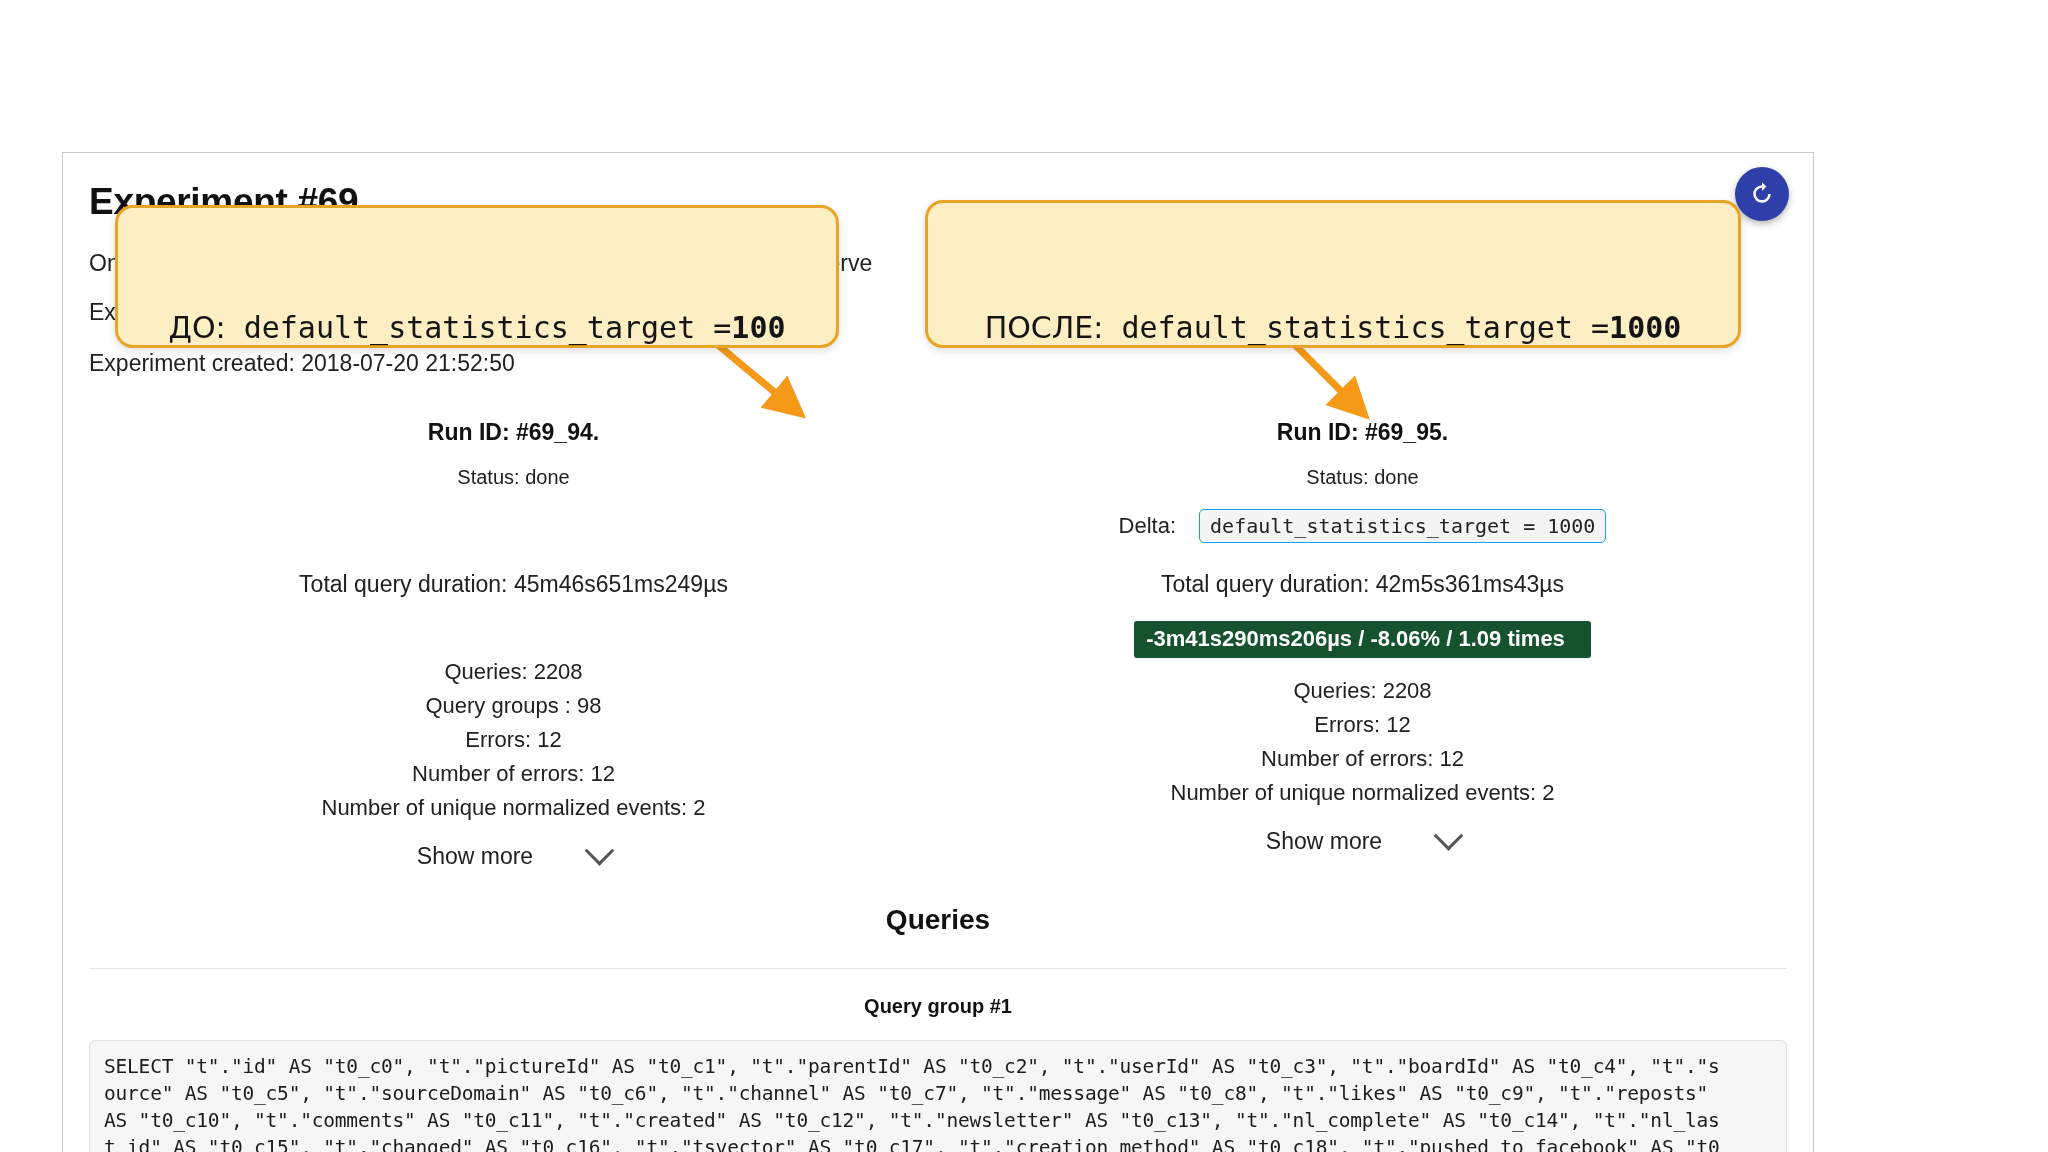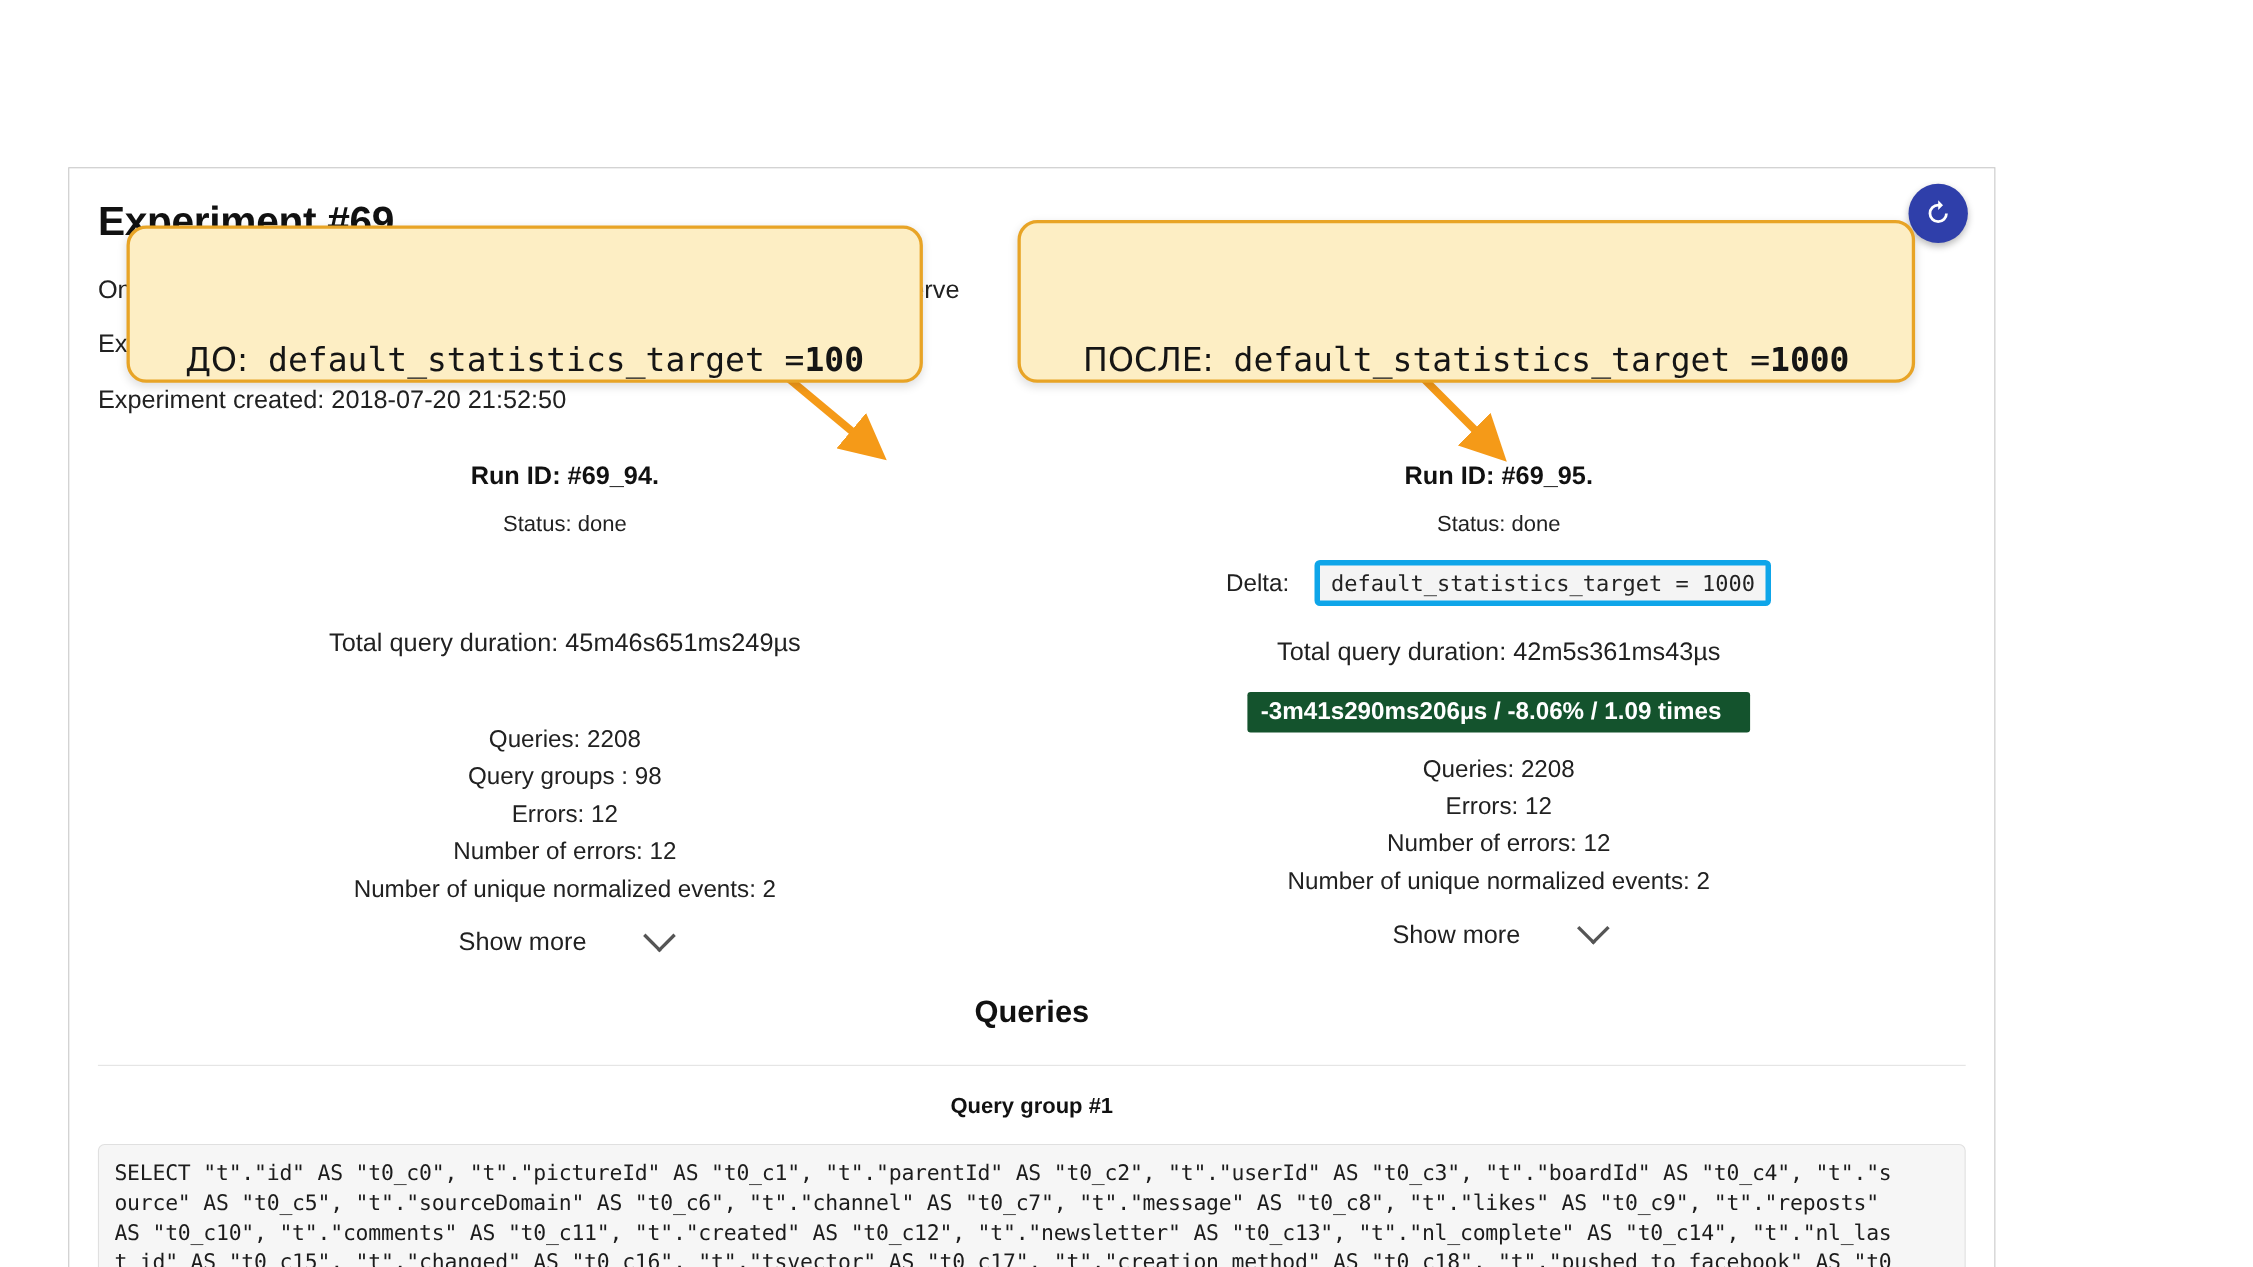--- a/index.html
+++ b/index.html
@@ -99,21 +99,21 @@
     display: flex;
     align-items: center;
     justify-content: center;
     gap: 23px;
     min-height: 34px;
   }
   .delta-code {
     font-family: "DejaVu Sans Mono", monospace;
     font-size: 20px;
     background: #f4f4f4;
-    border: 5px solid #0ea5e9;
+    border: 1px solid #0ea5e9;
     border-radius: 5px;
     padding: 4px 10px;
     color: #222;
     letter-spacing: 0px;
   }
   .delta-spacer { height: 34px; margin-top: 20px; }
 
   .duration {
     font-size: 23px;
     margin-top: 28px;

